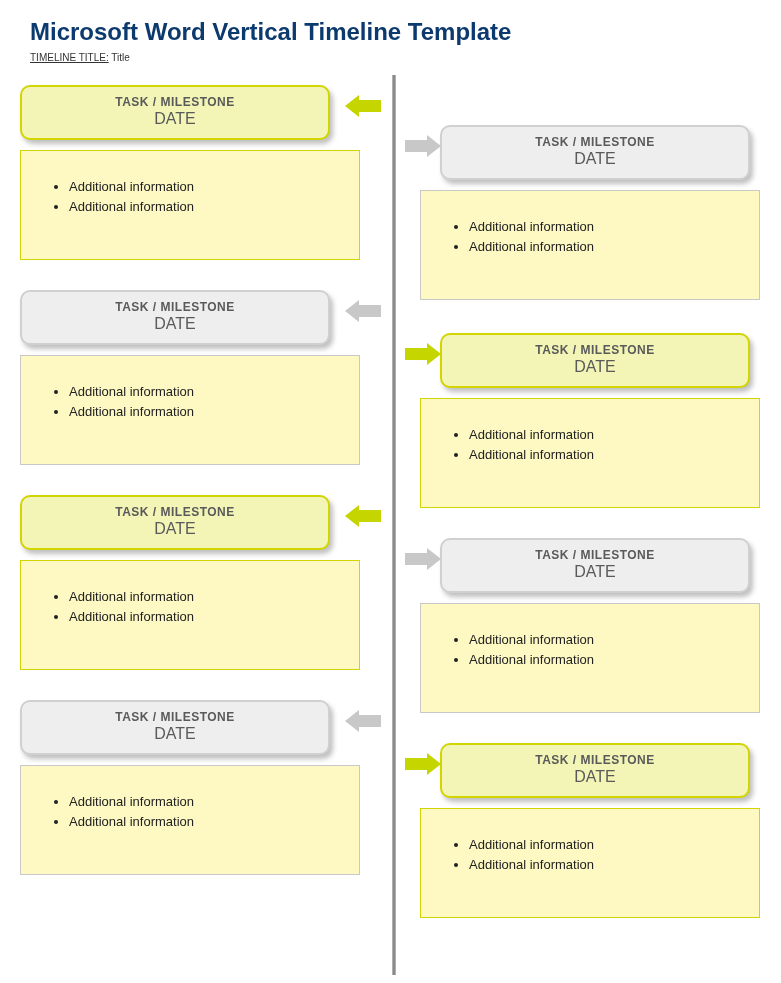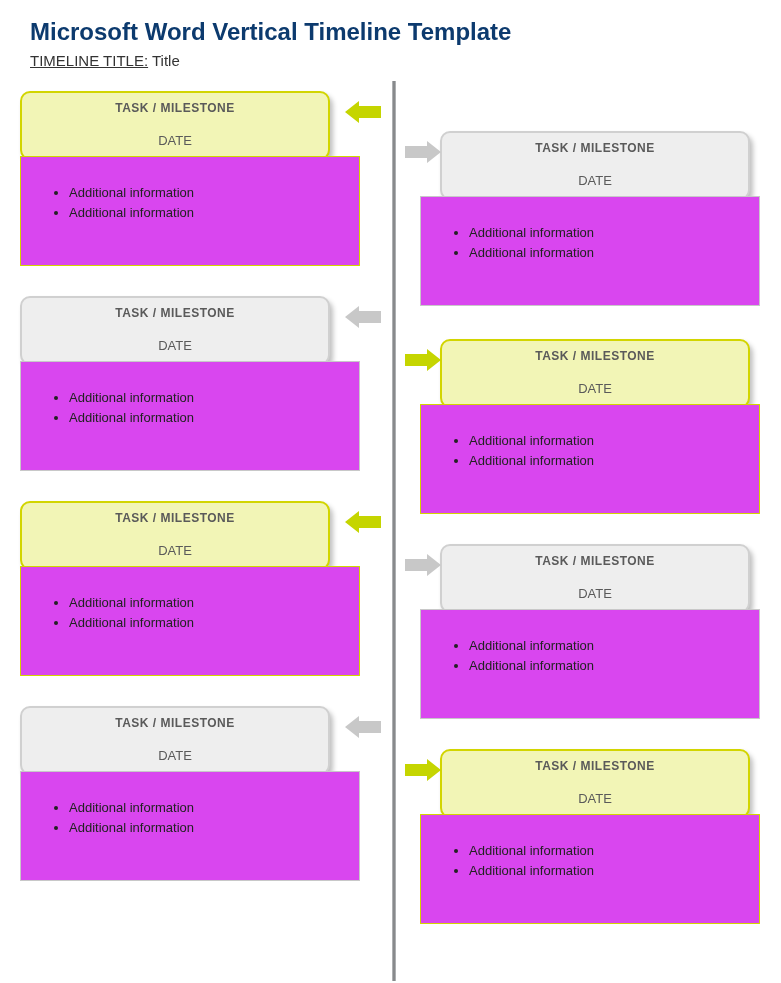--- a/index.html
+++ b/index.html
@@ -12,21 +12,21 @@
     overflow: hidden;
   }
   .page-title {
     color: #0c3a6e;
     font-size: 24px;
     font-weight: bold;
     padding: 18px 4px 4px 30px;
   }
   .subtitle-row {
     padding: 2px 8px 12px 30px;
-    font-size: 15px;
+    font-size: 10px;
     color: #333;
   }
   .subtitle-label {
     text-decoration: underline;
     color: #333;
     font-weight: 500;
   }
   .subtitle-value {
     color: #333;
   }
@@ -61,29 +61,29 @@
     background: #eeeeee;
     border: 2px solid #d0d0d0;
   }
   .milestone-label {
     font-size: 12px;
     font-weight: bold;
     letter-spacing: 0.5px;
     color: #5a5a5a;
   }
   .milestone-date {
-    font-size: 13px;
+    font-size: 16px;
     color: #5a5a5a;
-    margin-top: 18px;
+    margin-top: 1px;
   }
   .info-box {
     position: absolute;
     width: 340px;
     height: 110px;
-    background: #d946ef;
+    background: #fef9c3;
     padding: 26px 10px 10px 30px;
   }
   .info-box.yellow { border: 1px solid #d2d500; }
   .info-box.gray { border: 1px solid #c8c8c8; }
   .info-box ul {
     list-style: disc;
     padding-left: 18px;
   }
   .info-box li {
     font-size: 13px;

